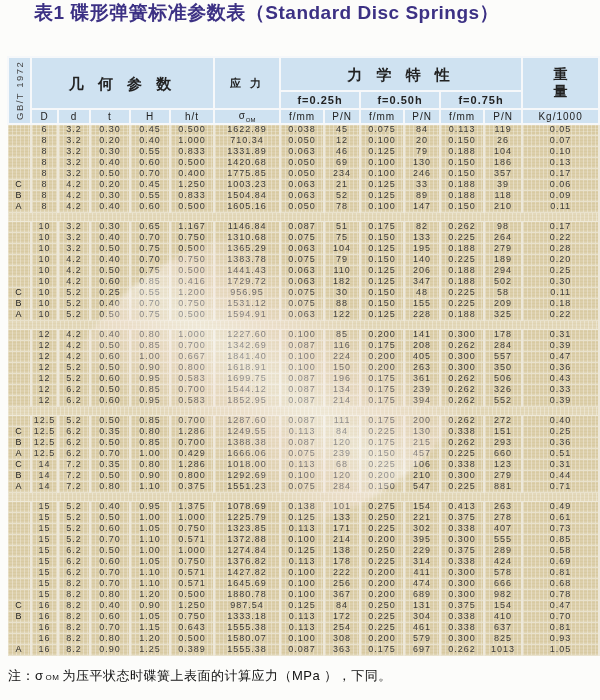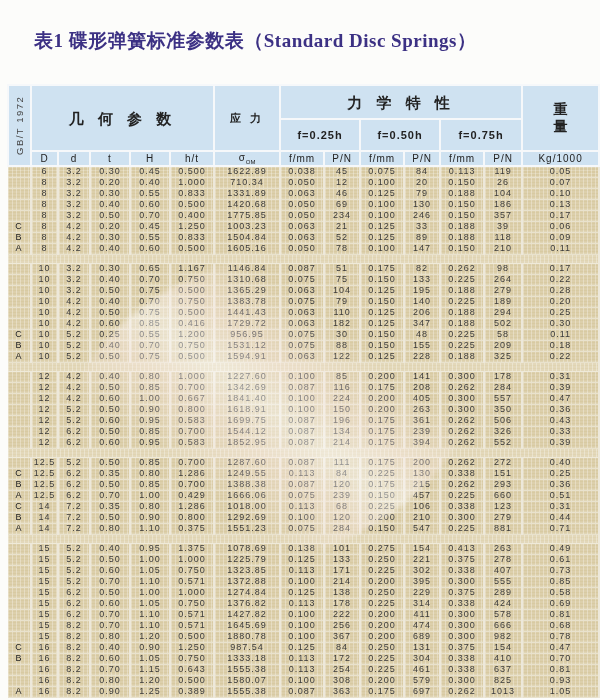--- a/index.html
+++ b/index.html
@@ -4,22 +4,22 @@
 <style>
   * { margin:0; padding:0; box-sizing:border-box; }
   html,body { width:600px; height:700px; }
   body {
     font-family:"Liberation Sans","DejaVu Sans",sans-serif;
     background:#fcfcfa; color:#333; overflow:hidden;
   }
   .page { position:relative; width:600px; height:700px; }
 
   .title {
-    margin:28px 0 0 34px;
-    font-size:19px; font-weight:bold; color:#3c3184; letter-spacing:0.5px;font-family:Liberation Serif, serif;
+    margin:0 0 0 34px;
+    font-size:19px; font-weight:bold; color:#3c3184; letter-spacing:0.5px;
   }
 
   table.spring {
     table-layout:fixed; border-collapse:collapse;
     width:591px; margin:30px 0 0 7px;
     font-size:9px; line-height:1;
   }
   col.c-letter{width:23px;} col.c-D{width:27px;} col.c-d{width:32px;}
   col.c-t{width:40px;} col.c-H{width:40px;} col.c-ht{width:44px;}
   col.c-sigma{width:66px;} col.c-f1{width:44px;} col.c-p1{width:36px;}
@@ -27,21 +27,21 @@
   col.c-p3{width:38px;} col.c-w{width:77px;}
 
   thead th {
     background:#cfe2f1; font-weight:bold; color:#222;
     border:2px solid #f6f8fa; vertical-align:middle; text-align:center;
   }
   .row-main th { height:34px; }
   .h-geo, .h-mech { font-size:15px; letter-spacing:5px; }
   .h-stress { font-size:11px; letter-spacing:3px; }
   .h-weight { font-size:14px; line-height:1.25; letter-spacing:0; }
-  .row-f th { height:32px; font-size:11px; font-weight:bold; letter-spacing:1px; }
+  .row-f th { height:18px; font-size:11px; font-weight:bold; letter-spacing:1px; }
   .row-cols th { height:15px; font-size:10px; font-weight:normal; letter-spacing:1px; }
   .row-cols th sub { font-size:6px; letter-spacing:0; }
   th.gbt { width:23px; }
   .vtext {
     writing-mode:vertical-rl; transform:rotate(180deg);
     font-size:9.5px; font-weight:normal; letter-spacing:1.5px; color:#444;
     margin:0 auto; height:62px; display:inline-block;
   }
 
   tbody td {
@@ -871,16 +871,17 @@
           <td>1013</td>
           <td>1.05</td>
         </tr>
       </tbody>
   </table>
 
   <div class="note">
     <span>注：</span>
     <span>σ</span>
     <sub>OM</sub>
+    <span>为压平状态时碟簧上表面的计算应力（MPa  ），下同。</span>
   </div>
 
   <div class="watermark"></div>
 </div>
 
 </body></html>

